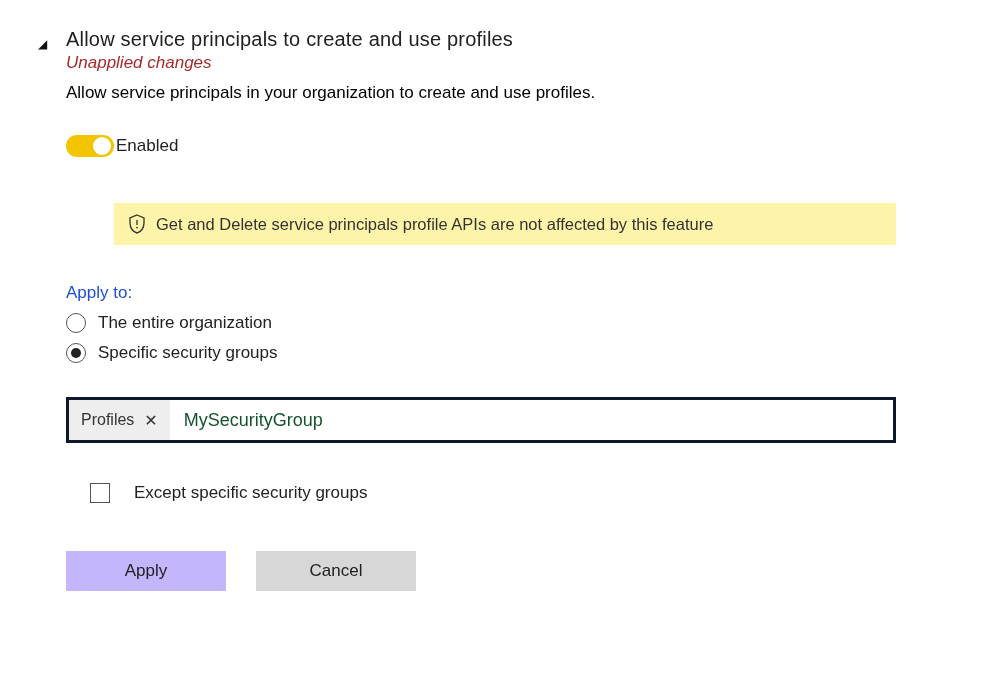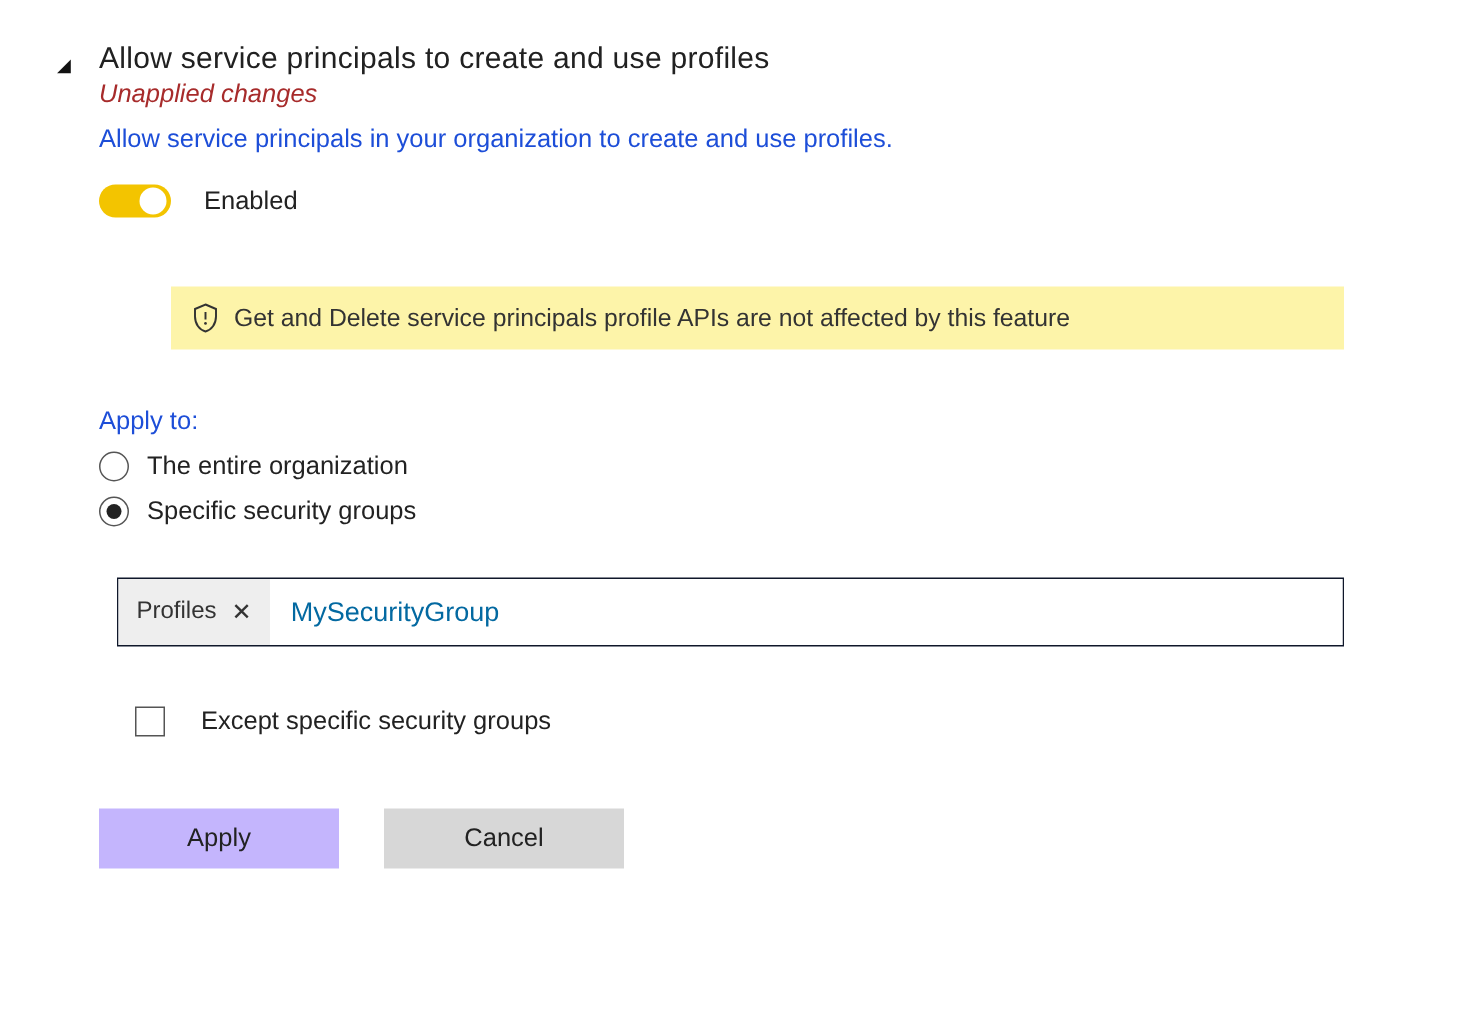--- a/index.html
+++ b/index.html
@@ -32,28 +32,28 @@
       margin: 0 0 2px 0;
       letter-spacing: 0.2px;
     }
     .unapplied {
       color: #a72b2b;
       font-style: italic;
       font-size: 17px;
       margin-bottom: 10px;
     }
     .description {
-      color: #1d4ed8;
-      font-size: 17px;
-      margin-bottom: 20px;
+      color: #000000;
+      font-size: 17px;
+      margin-bottom: 32px;
     }
     .toggle-row {
       display: flex;
       align-items: center;
-      gap: 22px;
+      gap: 2px;
       margin-bottom: 46px;
     }
     .toggle {
       position: relative;
       width: 48px;
       height: 22px;
       background: #f3c400;
       border-radius: 11px;
       cursor: pointer;
     }
@@ -103,26 +103,25 @@
     .radio.selected::after {
       content: "";
       width: 10px;
       height: 10px;
       background: #222;
       border-radius: 50%;
     }
     .radio-label { font-size: 17px; color: #222; }
     .tag-input-wrap {
       margin-top: 34px;
-      border: 1px solid #0f172a;
+      border: 3px solid #0f172a;
       display: flex;
       align-items: stretch;
       height: 46px;
       margin-bottom: 40px;
-      margin-left: 12px;
     }
     .tag-chip {
       background: #eeeeee;
       display: flex;
       align-items: center;
       padding: 0 12px;
       font-size: 16px;
       color: #333;
       gap: 10px;
     }
@@ -131,21 +130,21 @@
       cursor: pointer;
       color: #333;
       font-weight: 300;
     }
     .tag-input {
       border: none;
       outline: none;
       padding: 0 14px;
       font-size: 18px;
       font-family: inherit;
-      color: #0369a1;
+      color: #14532d;
       flex: 1;
     }
     .check-row {
       display: flex;
       align-items: center;
       gap: 24px;
       margin-bottom: 48px;
       cursor: pointer;
       margin-left: 24px;
     }

